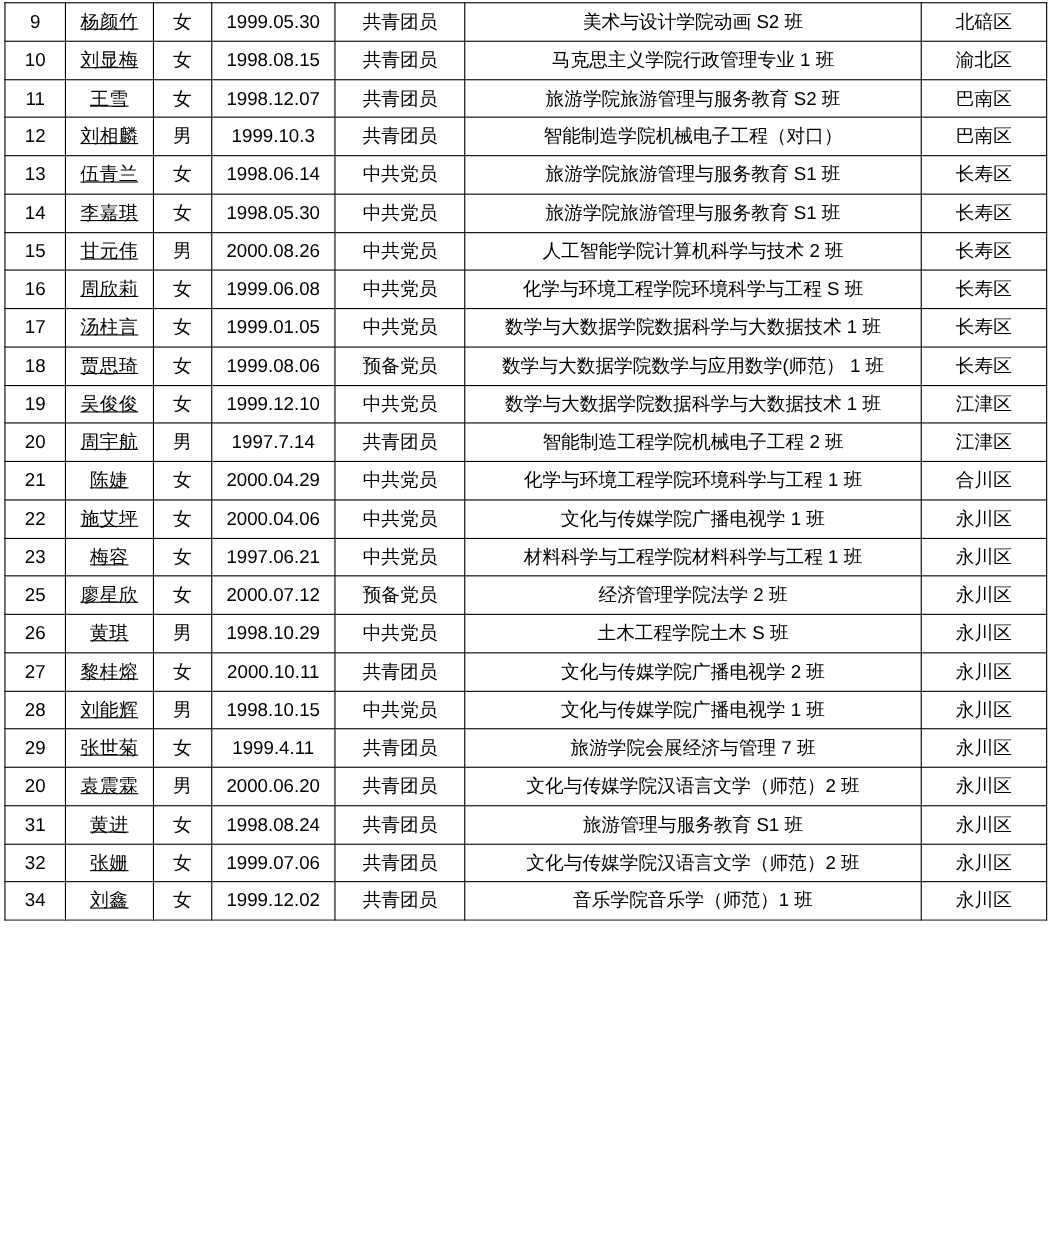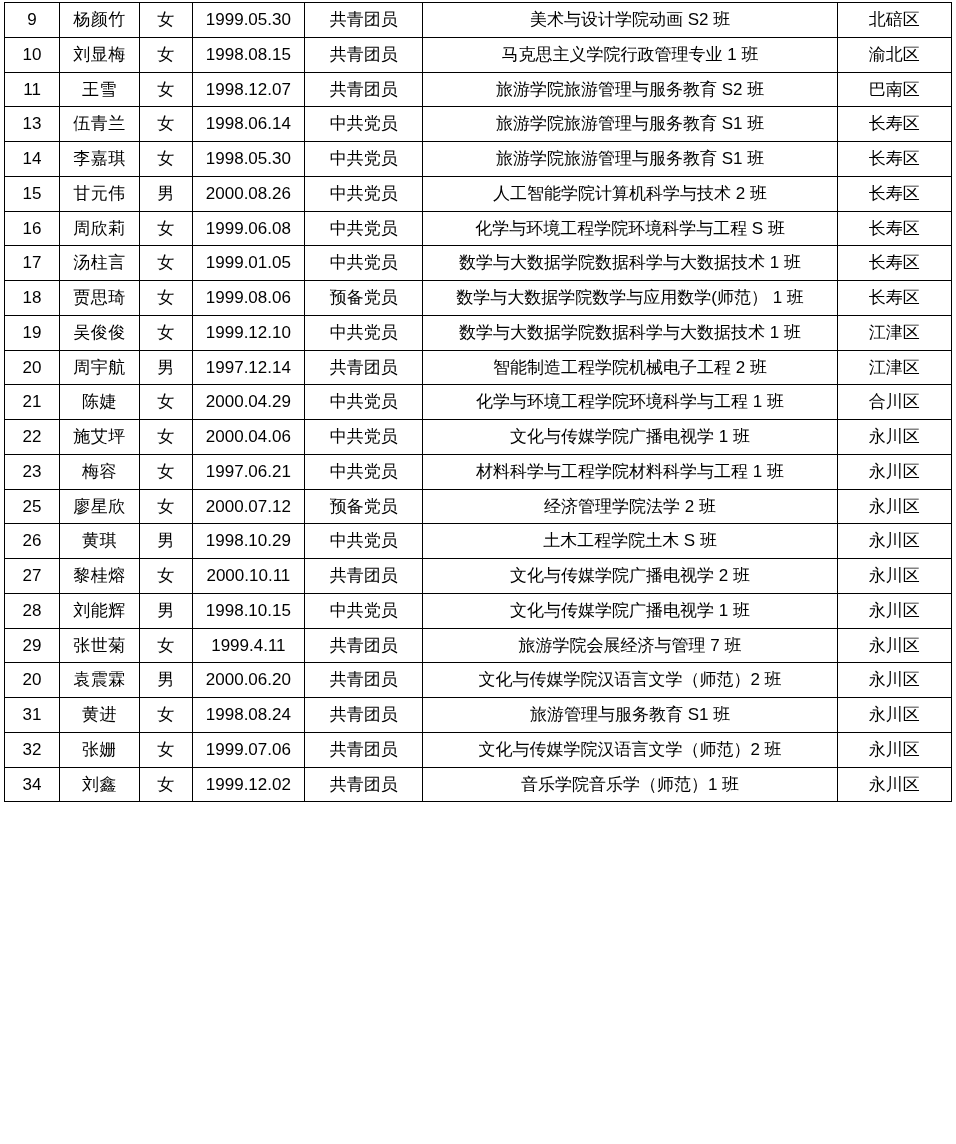--- a/index.html
+++ b/index.html
@@ -39,20 +39,21 @@
   col.c-party { width: 116px; }
   col.c-class { width: 406px; }
   col.c-dist  { width: 112px; }
 
   td.index, td.sex, td.party, td.dist {
     font-size: 17px;
   }
   td.name {
     font-size: 17px;
     letter-spacing: 0.5px;
+    text-decoration: underline;
   }
   td.birth {
     font-size: 16px;
     padding-left: 1px;
     padding-right: 1px;
   }
   td.cls {
     font-size: 17px;
     padding-left: 4px;
     padding-right: 4px;
@@ -94,20 +95,29 @@
         <tr>
           <td class="index">11</td>
           <td class="name">王雪</td>
           <td class="sex">女</td>
           <td class="birth">1998.12.07</td>
           <td class="party">共青团员</td>
           <td class="cls">旅游学院旅游管理与服务教育 S2 班</td>
           <td class="dist">巴南区</td>
         </tr>
         <tr>
+          <td class="index">12</td>
+          <td class="name">刘相麟</td>
+          <td class="sex">男</td>
+          <td class="birth">1999.10.3</td>
+          <td class="party">共青团员</td>
+          <td class="cls">智能制造学院机械电子工程（对口）</td>
+          <td class="dist">巴南区</td>
+        </tr>
+        <tr>
           <td class="index">13</td>
           <td class="name">伍青兰</td>
           <td class="sex">女</td>
           <td class="birth">1998.06.14</td>
           <td class="party">中共党员</td>
           <td class="cls">旅游学院旅游管理与服务教育 S1 班</td>
           <td class="dist">长寿区</td>
         </tr>
         <tr>
           <td class="index">14</td>
@@ -160,21 +170,21 @@
           <td class="sex">女</td>
           <td class="birth">1999.12.10</td>
           <td class="party">中共党员</td>
           <td class="cls">数学与大数据学院数据科学与大数据技术 1 班</td>
           <td class="dist">江津区</td>
         </tr>
         <tr>
           <td class="index">20</td>
           <td class="name">周宇航</td>
           <td class="sex">男</td>
-          <td class="birth">1997.12.14</td>
+          <td class="birth">1997.7.14</td>
           <td class="party">共青团员</td>
           <td class="cls">智能制造工程学院机械电子工程 2 班</td>
           <td class="dist">江津区</td>
         </tr>
         <tr>
           <td class="index">21</td>
           <td class="name">陈婕</td>
           <td class="sex">女</td>
           <td class="birth">2000.04.29</td>
           <td class="party">中共党员</td>

